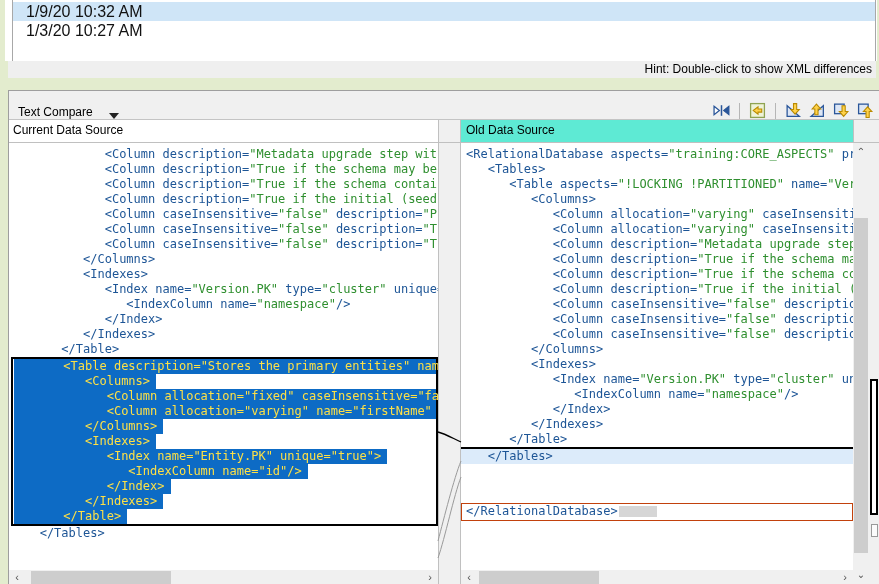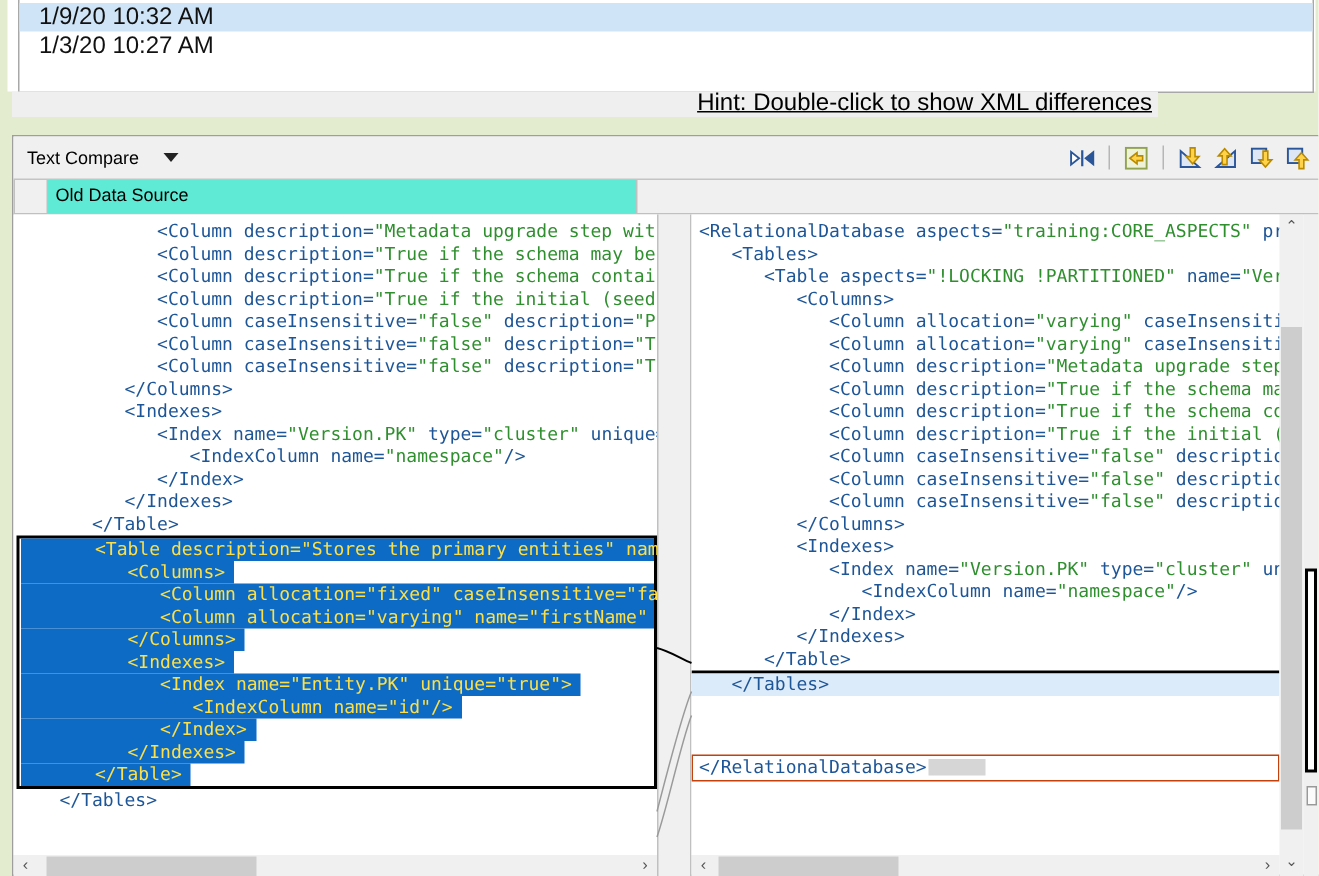--- a/index.html
+++ b/index.html
@@ -3,24 +3,24 @@
 <meta charset="utf-8">
 <style>
   html,body{margin:0;padding:0;}
   #screen{position:relative;width:879px;height:584px;background:#e3ecce;font-family:"Liberation Sans",sans-serif;overflow:hidden;}
   
   .rev-underlay{position:absolute;left:5px;top:0;width:872px;height:61px;background:#fff;}
   .rev-box{position:absolute;left:12px;top:-1px;width:864px;height:63px;border:1px solid #a8a8a8;background:#fff;box-sizing:border-box;}
   .rev-row{height:19px;line-height:19px;font-size:16px;padding-left:13px;color:#111;}
   .rev-row.first{margin-top:2px;}
   .rev-row.selected{background:#cfe5f7;}
-  .hint-bar{position:absolute;left:8px;top:61px;width:764px;height:17px;background:#efefef;font-size:16px;line-height:16px;text-align:right;box-sizing:border-box;padding-right:4px;color:#000;text-decoration:underline;}
+  .hint-bar{position:absolute;left:8px;top:61px;width:868px;height:17px;background:#efefef;font-size:12px;line-height:16px;text-align:right;box-sizing:border-box;padding-right:4px;color:#000;}
   
   .compare{position:absolute;left:8px;top:90px;width:871px;height:494px;background:#fff;border:1px solid #9e9e9e;border-right:none;box-sizing:border-box;}
-  .cmp-toolbar{height:28px;background:#f0f0f0;border-bottom:1px solid #c4c4c4;display:flex;align-items:center;}
+  .cmp-toolbar{height:28px;background:#f0f0f0;border-bottom:1px solid #c4c4c4;display:flex;align-items:flex-end;}
   .mode-label{font-size:12px;color:#000;margin-left:9px;}
   .caret{margin-left:16px;width:0;height:0;border-left:5px solid transparent;border-right:5px solid transparent;border-top:6px solid #222;}
   .tb-icons{margin-left:auto;margin-right:5px;display:flex;align-items:center;gap:7px;}
   .tb-icons svg{display:block;}
   .tb-sep{width:1px;height:16px;background:#b6b6b6;margin:0 2px;}
   .cmp-headers{height:22px;display:flex;border-bottom:1px solid #c0c0c0;font-size:12px;line-height:21px;color:#000;}
   .hdr-left{width:429px;background:#fff;padding-left:4px;box-sizing:border-box;}
   .hdr-gut{width:23px;background:#f0f0f0;border-left:1px solid #c0c0c0;border-right:1px solid #c0c0c0;box-sizing:border-box;}
   .hdr-right{width:392px;background:#5eead4;padding-left:5px;box-sizing:border-box;}
   .hdr-end{flex:1;background:#f0f0f0;border-left:1px solid #c0c0c0;}
@@ -116,20 +116,21 @@
         <span>
           <svg width="17" height="17" viewBox="0 0 16 16">
             <rect x="1.5" y="2" width="9" height="9" fill="#dce6f5" stroke="#2a5699" stroke-width="1.2"></rect>
             <path d="M6.5,14.5 L9.5,14.5 L9.5,9 L12,9 L8,4.5 L4,9 L6.5,9 Z" transform="translate(2,0)" fill="#ffd24a" stroke="#b98a00" stroke-width="1"></path>
           </svg>
         </span>
       </div>
     </div>
 
     <div class="cmp-headers">
+      <div class="hdr-left">Current Data Source</div>
       <div class="hdr-gut"></div>
       <div class="hdr-right">Old Data Source</div>
       <div class="hdr-end"></div>
     </div>
 
     <div class="cmp-body">
 
       <div class="pane pane-left">
         <div class="code" id="left-code"><div class="line"><span class="bgwrap"><span class="m">            &lt;Column description=</span><span class="v">"Metadata upgrade step with</span></span></div><div class="line"><span class="bgwrap"><span class="m">            &lt;Column description=</span><span class="v">"True if the schema may be </span></span></div><div class="line"><span class="bgwrap"><span class="m">            &lt;Column description=</span><span class="v">"True if the schema contain</span></span></div><div class="line"><span class="bgwrap"><span class="m">            &lt;Column description=</span><span class="v">"True if the initial (seed)</span></span></div><div class="line"><span class="bgwrap"><span class="m">            &lt;Column caseInsensitive=</span><span class="v">"false"</span><span class="m"> description=</span><span class="v">"Pr</span></span></div><div class="line"><span class="bgwrap"><span class="m">            &lt;Column caseInsensitive=</span><span class="v">"false"</span><span class="m"> description=</span><span class="v">"Th</span></span></div><div class="line"><span class="bgwrap"><span class="m">            &lt;Column caseInsensitive=</span><span class="v">"false"</span><span class="m"> description=</span><span class="v">"Th</span></span></div><div class="line"><span class="bgwrap"><span class="m">         &lt;/Columns&gt;</span></span></div><div class="line"><span class="bgwrap"><span class="m">         &lt;Indexes&gt;</span></span></div><div class="line"><span class="bgwrap"><span class="m">            &lt;Index name=</span><span class="v">"Version.PK"</span><span class="m"> type=</span><span class="v">"cluster"</span><span class="m"> unique=</span></span></div><div class="line"><span class="bgwrap"><span class="m">               &lt;IndexColumn name=</span><span class="v">"namespace"</span><span class="m">/&gt;</span></span></div><div class="line"><span class="bgwrap"><span class="m">            &lt;/Index&gt;</span></span></div><div class="line"><span class="bgwrap"><span class="m">         &lt;/Indexes&gt;</span></span></div><div class="line"><span class="bgwrap"><span class="m">      &lt;/Table&gt;</span></span></div><div class="selbox"><div class="line hl"><span class="bgwrap fullw"><span class="m">      &lt;Table description=</span><span class="v">"Stores the primary entities"</span><span class="m"> name</span></span></div><div class="line hl"><span class="bgwrap"><span class="m">         &lt;Columns&gt;</span></span></div><div class="line hl"><span class="bgwrap fullw"><span class="m">            &lt;Column allocation=</span><span class="v">"fixed"</span><span class="m"> caseInsensitive=</span><span class="v">"fal</span></span></div><div class="line hl"><span class="bgwrap fullw"><span class="m">            &lt;Column allocation=</span><span class="v">"varying"</span><span class="m"> name=</span><span class="v">"firstName"</span><span class="m"> n</span></span></div><div class="line hl"><span class="bgwrap"><span class="m">         &lt;/Columns&gt;</span></span></div><div class="line hl"><span class="bgwrap"><span class="m">         &lt;Indexes&gt;</span></span></div><div class="line hl"><span class="bgwrap"><span class="m">            &lt;Index name=</span><span class="v">"Entity.PK"</span><span class="m"> unique=</span><span class="v">"true"</span><span class="m">&gt;</span></span></div><div class="line hl"><span class="bgwrap"><span class="m">               &lt;IndexColumn name=</span><span class="v">"id"</span><span class="m">/&gt;</span></span></div><div class="line hl"><span class="bgwrap"><span class="m">            &lt;/Index&gt;</span></span></div><div class="line hl"><span class="bgwrap"><span class="m">         &lt;/Indexes&gt;</span></span></div><div class="line hl"><span class="bgwrap"><span class="m">      &lt;/Table&gt;</span></span></div></div><div class="line"><span class="bgwrap"><span class="m">   &lt;/Tables&gt;</span></span></div><div class="line boxline"><span class="bgwrap"><span class="m">&lt;/RelationalDatabase&gt;</span></span></div><div class="line"><span class="bgwrap"></span></div></div>
       </div>

